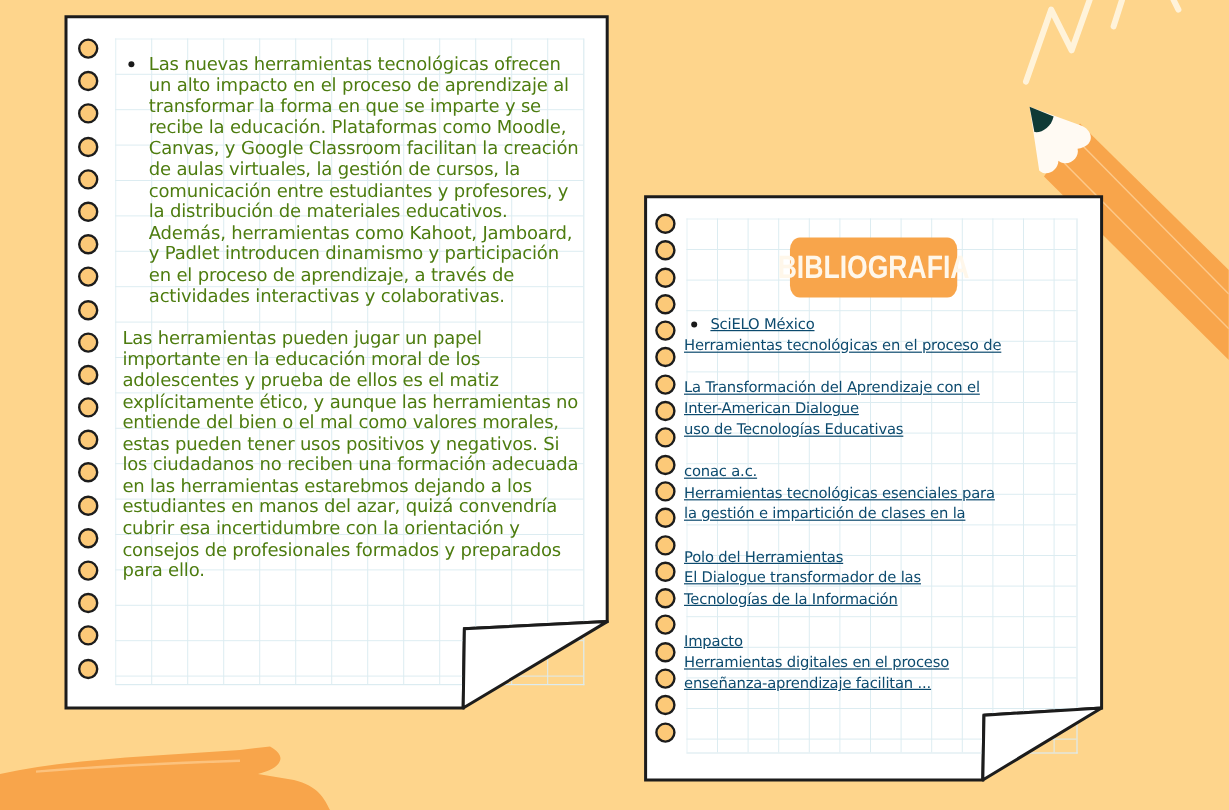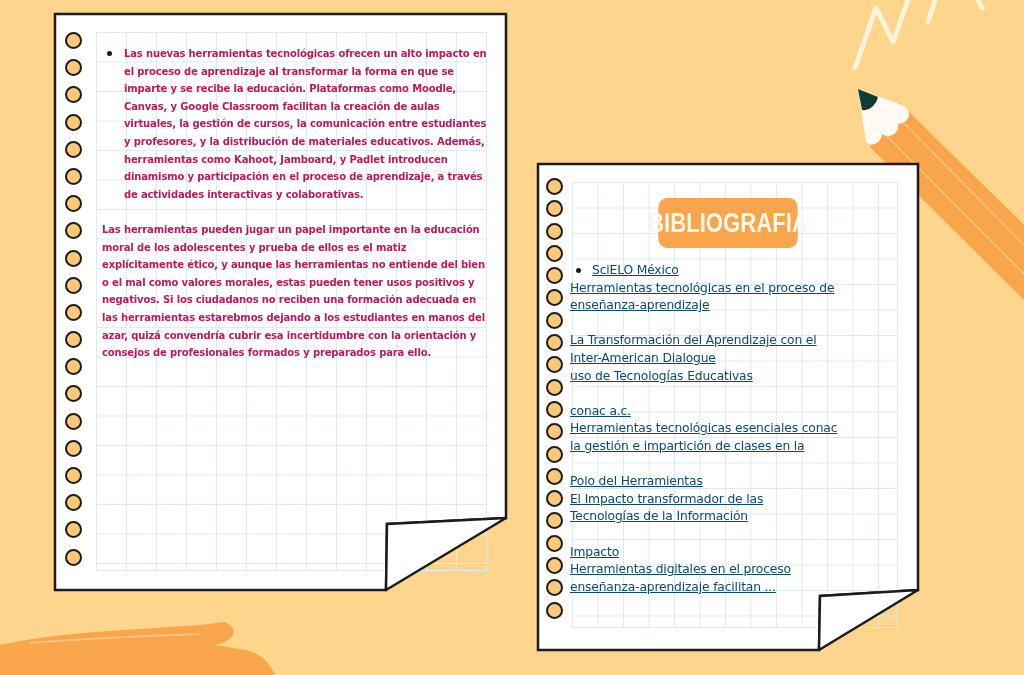--- a/index.html
+++ b/index.html
@@ -8,21 +8,21 @@
   .page-border{position:absolute;left:0;top:0;overflow:visible;}
   .grid{position:absolute;
     background-image:
       linear-gradient(to right,#dcecf1 1px,transparent 1px),
       linear-gradient(to bottom,#dcecf1 1px,transparent 1px);
     background-size:30px 29.5px;
     border-right:1px solid #dcecf1;border-bottom:1px solid #dcecf1;
   }
   .rings{position:absolute;display:flex;flex-direction:column;}
   .ring{width:17px;height:17px;border:2px solid #1c1c1c;border-radius:50%;background:#fcc978;box-sizing:border-box;}
-  .text{position:absolute;font-size:10px;line-height:17.6px;color:#be185d;letter-spacing:-0.15px;font-weight:bold;}
+  .text{position:absolute;font-size:15px;line-height:17.6px;color:#4d7c0f;letter-spacing:-0.15px;}
   .text p{margin:0 0 17.6px 0;}
   .bullet{position:relative;padding-left:22px;}
   .bullet::before{content:"";position:absolute;left:5px;top:6px;width:5px;height:5px;border-radius:50%;background:#1a1a1a;}
   .badge{position:absolute;left:643px;top:198px;width:170px;height:50px;background:#f8a54b;border-radius:10px;color:#fff7ea;
     font-family:"Liberation Sans",sans-serif;font-weight:bold;font-size:27px;display:flex;align-items:center;justify-content:center;letter-spacing:0px;transform:scaleX(0.82);transform-origin:center;}
   .bib{position:absolute;left:570px;top:262px;width:300px;font-size:12.3px;line-height:17.6px;color:#1a1a1a;letter-spacing:-0.15px;}
   .bib .entry{margin-bottom:17.6px;}
   .bib .ln{display:block;text-decoration:underline;color:#0c4a6e;cursor:pointer;}
   .bib .first{padding-left:22px;position:relative;}
   .bib .first::before{content:"";position:absolute;left:6px;top:6px;width:5px;height:5px;border-radius:50%;background:#1a1a1a;}
@@ -111,35 +111,34 @@
       <div class="ring"></div>
       <div class="ring"></div>
       <div class="ring"></div>
   </div>
   <div class="badge">BIBLIOGRAFIA</div>
 
   <div class="bib">
     <div class="entry">
       <a class="ln first">SciELO México</a>
       <a class="ln">Herramientas tecnológicas en el proceso de</a>
-      <a class="ln">enseñanza-aprendizaje</a>
     </div>
     <div class="entry">
       <a class="ln">La Transformación del Aprendizaje con el</a>
       <a class="ln">Inter-American Dialogue</a>
       <a class="ln">uso de Tecnologías Educativas</a>
     </div>
     <div class="entry">
       <a class="ln">conac a.c.</a>
-      <a class="ln">Herramientas tecnológicas esenciales conac</a>
+      <a class="ln">Herramientas tecnológicas esenciales para</a>
       <a class="ln">la gestión e impartición de clases en la</a>
     </div>
     <div class="entry">
       <a class="ln">Polo del Herramientas</a>
-      <a class="ln">El Impacto transformador de las</a>
+      <a class="ln">El Dialogue transformador de las</a>
       <a class="ln">Tecnologías de la Información</a>
     </div>
     <div class="entry">
       <a class="ln">Impacto</a>
       <a class="ln">Herramientas digitales en el proceso</a>
       <a class="ln">enseñanza-aprendizaje facilitan ...</a>
     </div>
   </div>
 </div>
 

